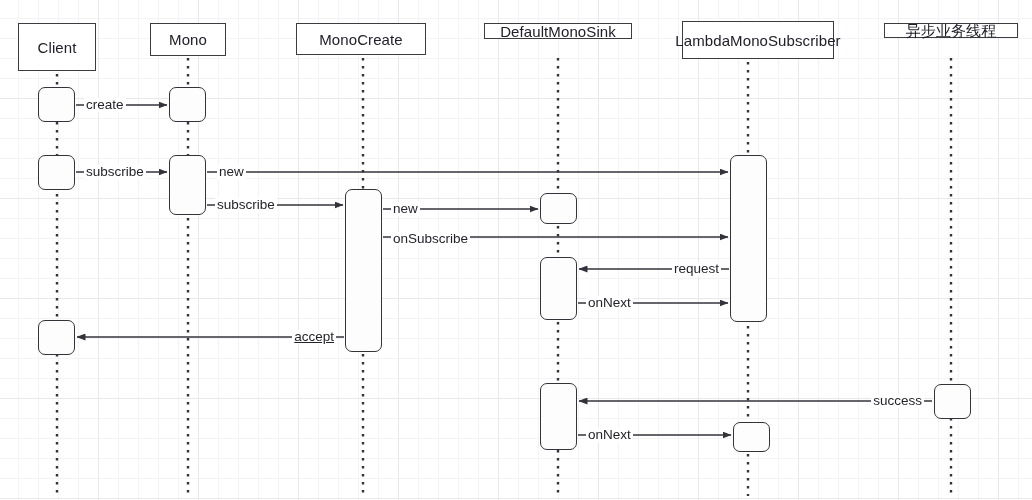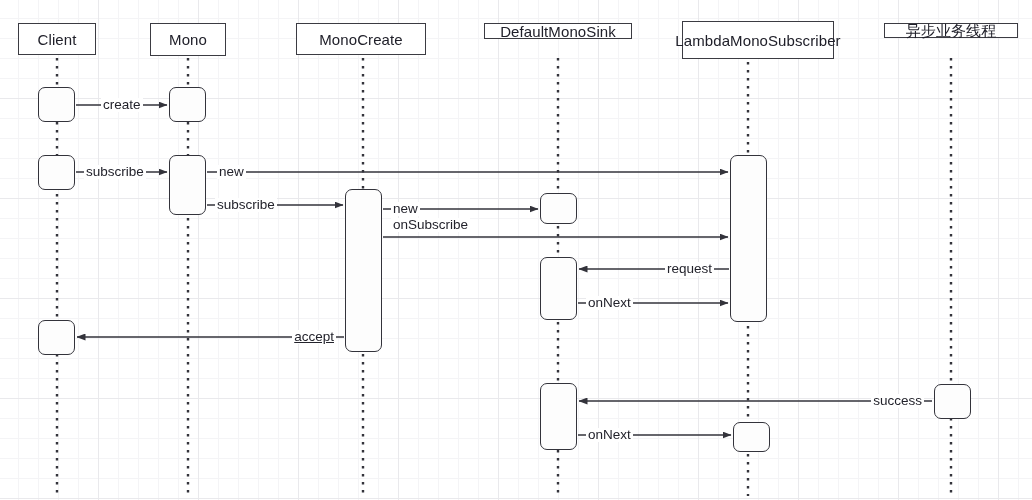--- a/index.html
+++ b/index.html
@@ -80,21 +80,21 @@
         <line x1="383" x2="728" y1="237" y2="237" stroke="#33333b" stroke-width="1.7" marker-end="url(#arrowhead)"></line>
         <line x1="729" x2="579" y1="269" y2="269" stroke="#33333b" stroke-width="1.7" marker-end="url(#arrowhead)"></line>
         <line x1="578" x2="728" y1="303" y2="303" stroke="#33333b" stroke-width="1.7" marker-end="url(#arrowhead)"></line>
         <line x1="344" x2="77" y1="337" y2="337" stroke="#33333b" stroke-width="1.7" marker-end="url(#arrowhead)"></line>
         <line x1="932" x2="579" y1="401" y2="401" stroke="#33333b" stroke-width="1.7" marker-end="url(#arrowhead)"></line>
         <line x1="578" x2="731" y1="435" y2="435" stroke="#33333b" stroke-width="1.7" marker-end="url(#arrowhead)"></line>
       </g>
   </svg>
 
   <div id="headers">
-      <div class="hdr" style="left: 18px; top: 23px; width: 78px; height: 32px;">
+      <div class="hdr" style="left: 18px; top: 23px; width: 78px; height: 48px;">
         <span>Client</span>
       </div>
       <div class="hdr" style="left: 150px; top: 23px; width: 76px; height: 33px;">
         <span>Mono</span>
       </div>
       <div class="hdr" style="left: 296px; top: 23px; width: 130px; height: 32px;">
         <span>MonoCreate</span>
       </div>
       <div class="hdr" style="left: 484px; top: 23px; width: 148px; height: 16px;">
         <span>DefaultMonoSink</span>
@@ -114,25 +114,25 @@
       <div class="actbox" style="left: 345px; top: 189px; width: 37px; height: 163px; border-radius: 7px;"></div>
       <div class="actbox" style="left: 540px; top: 193px; width: 37px; height: 31px; border-radius: 7px;"></div>
       <div class="actbox" style="left: 730px; top: 155px; width: 37px; height: 167px; border-radius: 7px;"></div>
       <div class="actbox" style="left: 540px; top: 257px; width: 37px; height: 63px; border-radius: 7px;"></div>
       <div class="actbox" style="left: 38px; top: 320px; width: 37px; height: 35px; border-radius: 7px;"></div>
       <div class="actbox" style="left: 540px; top: 383px; width: 37px; height: 67px; border-radius: 7px;"></div>
       <div class="actbox" style="left: 934px; top: 384px; width: 37px; height: 35px; border-radius: 7px;"></div>
       <div class="actbox" style="left: 733px; top: 422px; width: 37px; height: 30px; border-radius: 7px;"></div>
     </div>
   <div id="labels">
-      <div class="msglabel" style="top: 105px; left: 101px; text-align: right;">create</div>
+      <div class="msglabel" style="top: 105px; left: 84px; text-align: right;">create</div>
       <div class="msglabel" style="top: 172px; left: 84px;">subscribe</div>
       <div class="msglabel" style="top: 172px; left: 217px;">new</div>
       <div class="msglabel" style="top: 205px; left: 215px;">subscribe</div>
       <div class="msglabel" style="top: 209px; left: 391px;">new</div>
-      <div class="msglabel" style="top: 225px; left: 391px;">onSubscribe</div>
-      <div class="msglabel" style="top: 269px; left: auto; right: 318px;">request</div>
+      <div class="msglabel" style="top: 239px; left: 391px;">onSubscribe</div>
+      <div class="msglabel" style="top: 269px; left: auto; right: 311px;">request</div>
       <div class="msglabel" style="top: 303px; left: 586px;">onNext</div>
       <div class="msglabel" style="top: 337px; left: auto; right: 696px; text-decoration: underline;">accept</div>
       <div class="msglabel" style="top: 401px; left: auto; right: 108px; margin-left: 20px;">success</div>
       <div class="msglabel" style="top: 435px; left: 586px;">onNext</div>
     </div>
 </div>
 
 </body></html>

